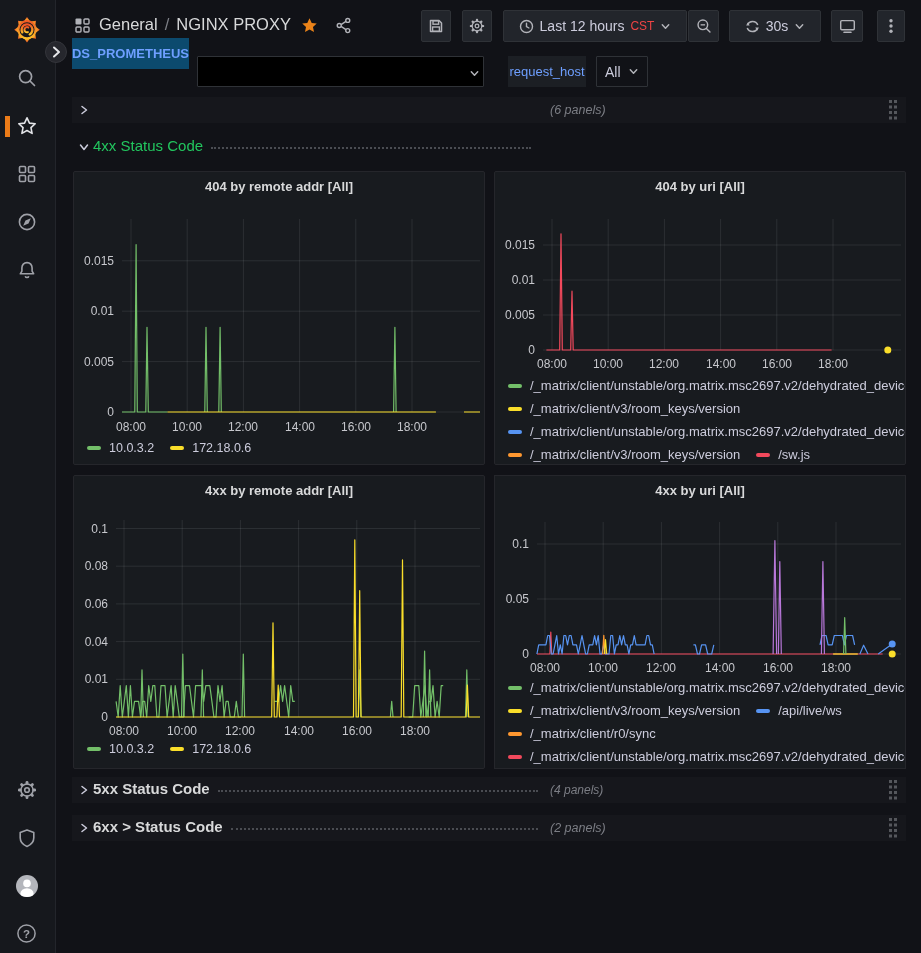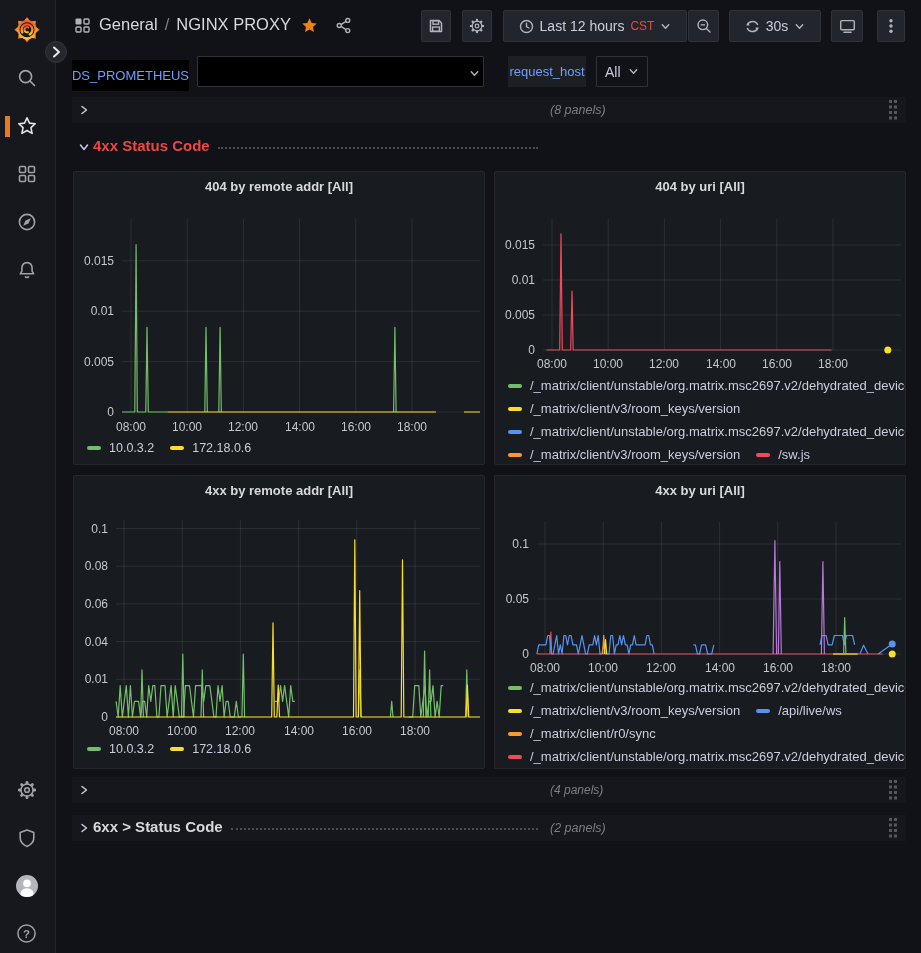--- a/index.html
+++ b/index.html
@@ -87,50 +87,51 @@
   </div>
 <div style="position:absolute;left:877px;top:10px;width:28px;height:32px;background:#22252b;border:1px solid #2f3237;border-radius:2px;box-sizing:border-box;display:flex;align-items:center;justify-content:center;gap:6px">
     <svg width="16" height="16" viewBox="0 0 16 16">
       <g fill="#b2b3b9">
         <circle cx="8" cy="2.8" r="1.7"></circle>
         <circle cx="8" cy="8" r="1.7"></circle>
         <circle cx="8" cy="13.2" r="1.7"></circle>
       </g>
     </svg>
   </div>
-<div style="position:absolute;left:72px;top:60px;width:117px;height:31px;background:#000000;display:flex;align-items:center;justify-content:center;font-size:13px;color:#6e9fff;font-weight:400">DS_PROMETHEUS</div>
+<div style="position:absolute;left:72px;top:38px;width:117px;height:31px;background:#0c4a6e;display:flex;align-items:center;justify-content:center;font-size:13px;color:#6e9fff;font-weight:700">DS_PROMETHEUS</div>
 <div style="position:absolute;left:197px;top:56px;width:287px;height:31px;background:#000;border:1px solid #2f3237;box-sizing:border-box;border-radius:1px">
     <div style="position:absolute;right:3px;top:8px"><svg width="11" height="11" viewBox="0 0 12 12">
         <polyline points="2.5,4.2 6,8 9.5,4.2" fill="none" stroke="#b2b3b9" stroke-width="1.6" stroke-linecap="round" stroke-linejoin="round"></polyline>
       </svg></div>
   </div>
 <div style="position:absolute;left:508px;top:56px;width:78px;height:31px;background:#1c1f24;display:flex;align-items:center;justify-content:center;font-size:13px;color:#6e9fff;font-weight:500">request_host</div>
 <div style="position:absolute;left:596px;top:56px;width:52px;height:31px;background:#111217;border:1px solid #2f3237;box-sizing:border-box;border-radius:1px;display:flex;align-items:center;padding:0 8px;gap:7px">
     <span style="font-size:14px;color:#ccccdc">All</span>
     <svg width="11" height="11" viewBox="0 0 12 12">
       <polyline points="2.5,4.2 6,8 9.5,4.2" fill="none" stroke="#b2b3b9" stroke-width="1.6" stroke-linecap="round" stroke-linejoin="round"></polyline>
     </svg>
   </div>
 <div style="position:absolute;left:72px;top:97px;width:834px;height:26px;background:#16171c;">
     <svg width="10" height="12" viewBox="0 0 10 12" style="position:absolute;left:7px;top:7px">
       <polyline points="3,2.5 7.5,6 3,9.5" fill="none" stroke="#ccccdc" stroke-width="1.5" stroke-linecap="round" stroke-linejoin="round"></polyline>
     </svg>
-    <div style="position:absolute;left:478px;top:6px;font-size:12.5px;font-style:italic;color:#7b7d84">(8 panels)</div>
+    <div style="position:absolute;left:478px;top:6px;font-size:12.5px;font-style:italic;color:#7b7d84">(6 panels)</div>
     <div style="position:absolute;right:9px;top:3px;width:3px;height:3px;background:#55575c;box-shadow:0 5.5px #55575c,0 11px #55575c,0 16.5px #55575c,-5px 0 #55575c,-5px 5.5px #55575c,-5px 11px #55575c,-5px 16.5px #55575c"></div>
   </div>
 <div style="position:absolute;left:72px;top:134px;width:834px;height:26px;">
     <svg width="12" height="10" viewBox="0 0 12 10" style="position:absolute;left:6px;top:8px">
       <polyline points="2.5,3 6,7.5 9.5,3" fill="none" stroke="#ccccdc" stroke-width="1.5" stroke-linecap="round" stroke-linejoin="round"></polyline>
     </svg>
-    <div style="position:absolute;left:21px;top:3px;font-size:15px;font-weight:bold;color:#ef4444;white-space:nowrap">4xx Status Code<span style="display:inline-block;vertical-align:2px;margin-left:8px;border-bottom:2px dotted #4a4c52;height:1px;width:320px"></span></div>
+    <div style="position:absolute;left:21px;top:3px;font-size:15px;font-weight:normal;color:#22c55e;white-space:nowrap">4xx Status Code<span style="display:inline-block;vertical-align:2px;margin-left:8px;border-bottom:2px dotted #4a4c52;height:1px;width:320px"></span></div>
   </div>
 <div style="position:absolute;left:72px;top:777px;width:834px;height:26px;background:#16171c;">
     <svg width="10" height="12" viewBox="0 0 10 12" style="position:absolute;left:7px;top:7px">
       <polyline points="3,2.5 7.5,6 3,9.5" fill="none" stroke="#ccccdc" stroke-width="1.5" stroke-linecap="round" stroke-linejoin="round"></polyline>
     </svg>
+    <div style="position:absolute;left:21px;top:3px;font-size:15px;font-weight:bold;color:#d8d9da;white-space:nowrap">5xx Status Code<span style="display:inline-block;vertical-align:2px;margin-left:8px;border-bottom:2px dotted #4a4c52;height:1px;width:320px"></span></div>
     <div style="position:absolute;left:478px;top:6px;font-size:12px;font-style:italic;color:#7b7d84">(4 panels)</div>
     <div style="position:absolute;right:9px;top:3px;width:3px;height:3px;background:#55575c;box-shadow:0 5.5px #55575c,0 11px #55575c,0 16.5px #55575c,-5px 0 #55575c,-5px 5.5px #55575c,-5px 11px #55575c,-5px 16.5px #55575c"></div>
   </div>
 <div style="position:absolute;left:72px;top:815px;width:834px;height:26px;background:#16171c;text-decoration:underline;">
     <svg width="10" height="12" viewBox="0 0 10 12" style="position:absolute;left:7px;top:7px">
       <polyline points="3,2.5 7.5,6 3,9.5" fill="none" stroke="#ccccdc" stroke-width="1.5" stroke-linecap="round" stroke-linejoin="round"></polyline>
     </svg>
     <div style="position:absolute;left:21px;top:3px;font-size:15px;font-weight:bold;color:#d8d9da;white-space:nowrap">6xx &gt; Status Code<span style="display:inline-block;vertical-align:2px;margin-left:8px;border-bottom:2px dotted #4a4c52;height:1px;width:307px"></span></div>
     <div style="position:absolute;left:478px;top:6px;font-size:12.5px;font-style:italic;color:#7b7d84">(2 panels)</div>
     <div style="position:absolute;right:9px;top:3px;width:3px;height:3px;background:#55575c;box-shadow:0 5.5px #55575c,0 11px #55575c,0 16.5px #55575c,-5px 0 #55575c,-5px 5.5px #55575c,-5px 11px #55575c,-5px 16.5px #55575c"></div>

